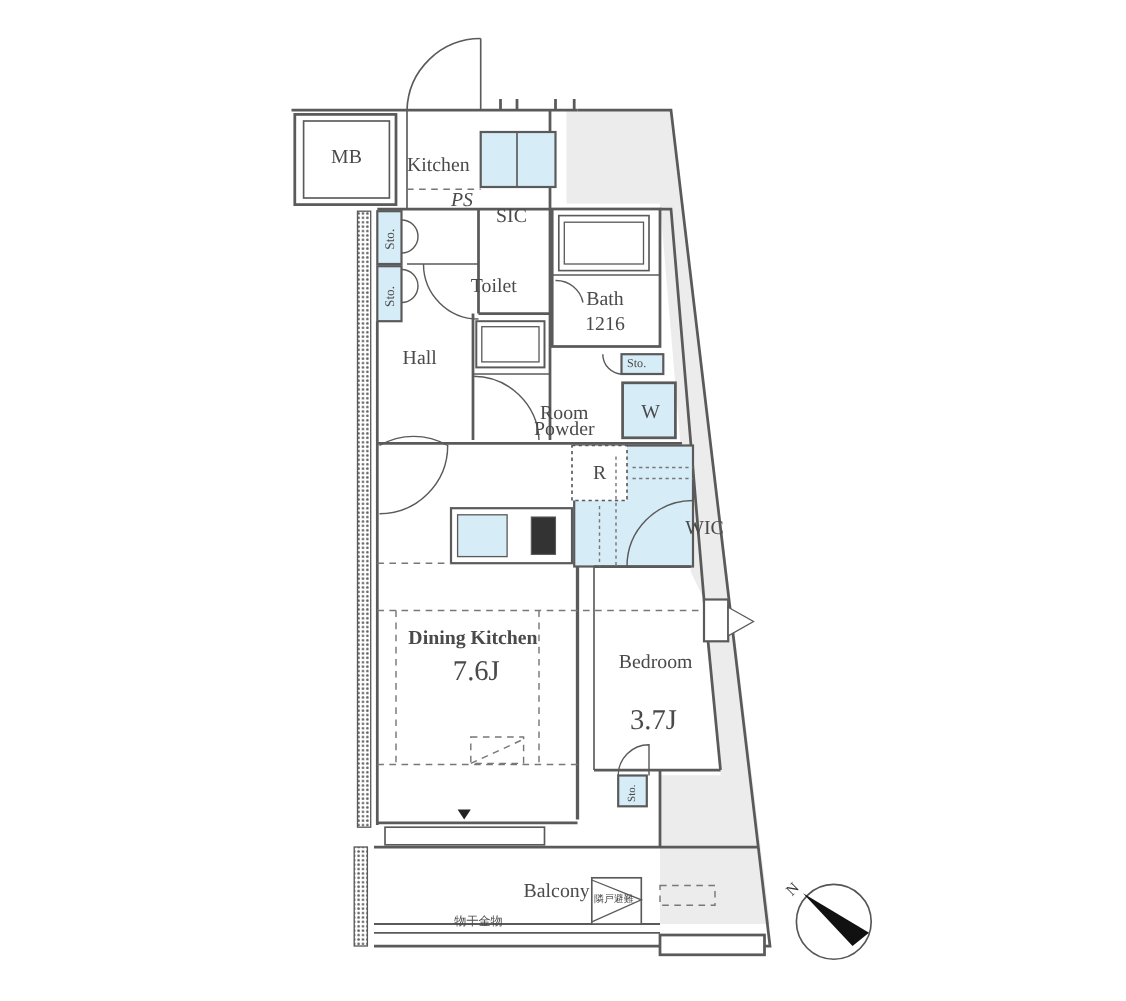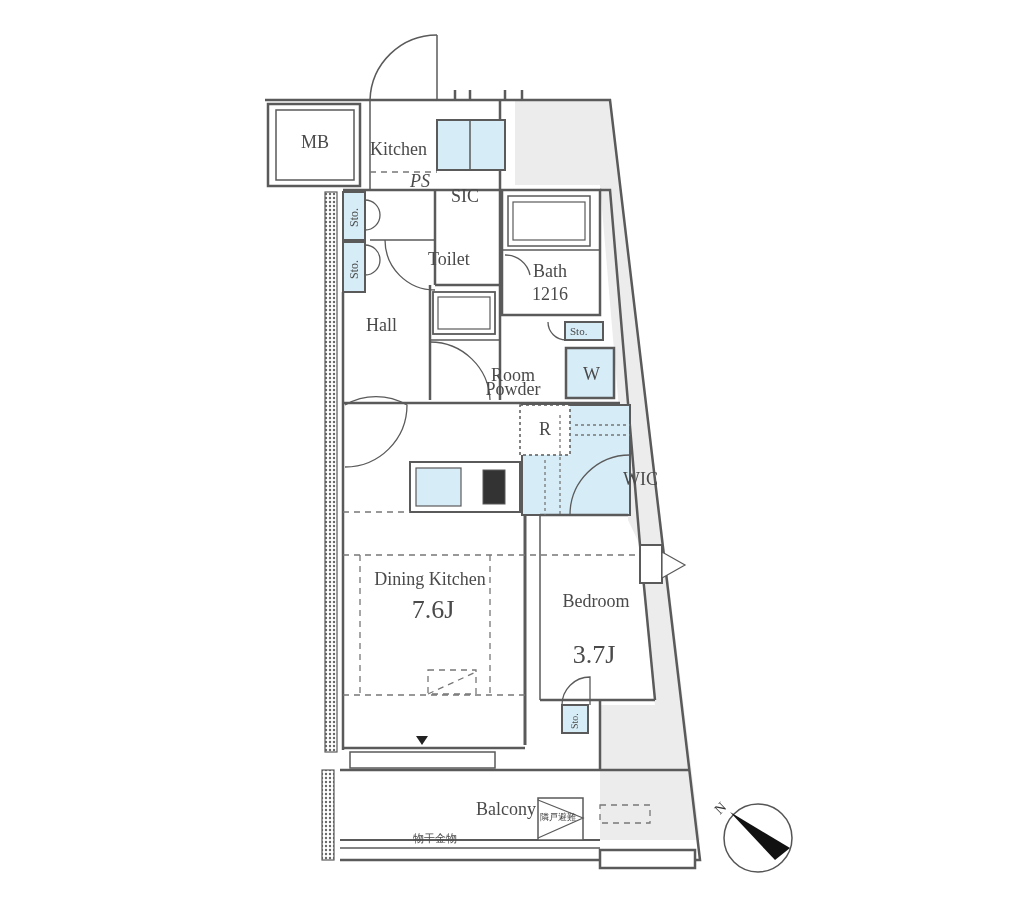--- a/index.html
+++ b/index.html
@@ -169,20 +169,20 @@
 <div class="lbl sm" style="left:428px; top:250px;">Toilet</div>
 <div class="lbl c md" style="left:550px; top:262px;text-align:right;">Bath</div>
 <div class="lbl c md" style="left:550px; top:285px;">1216</div>
 <div class="lbl md" style="left:366px; top:316px;">Hall</div>
 <div class="lbl c md" style="left:513px; top:344px;margin-top:36px;">Powder</div>
 <div class="lbl c md" style="left:513px; top:366px;">Room</div>
 <div class="lbl tiny" style="left:570px; top:326px;">Sto.</div>
 <div class="lbl md" style="left:583px; top:365px;">W</div>
 <div class="lbl md" style="left:539px; top:420px;">R</div>
 <div class="lbl sm" style="left:586px; top:470px;margin-left:37px;">WIC</div>
-<div class="lbl c md" style="left:430px; top:570px;">Dining Kitchen</div>
+<div class="lbl c md" style="left:430px; top:570px;font-weight:bold;">Dining Kitchen</div>
 <div class="lbl c lg" style="left:433px; top:597px;">7.6J</div>
 <div class="lbl c md" style="left:596px; top:592px;">Bedroom</div>
 <div class="lbl c lg" style="left:594px; top:642px;">3.7J</div>
 <div class="lbl vt" style="left:563px; top:712px; width:24px; font-size:10px;">Sto.</div>
 <div class="lbl c md" style="left:468px; top:800px;margin-left:38px;">Balcony</div>
 <div class="lbl c tiny" style="left:435px; top:833px;">物干金物</div>
 <div class="lbl tiny" style="left:540px; top:813px; font-size:9px;">隣戸避難</div>
 
 </body></html>

